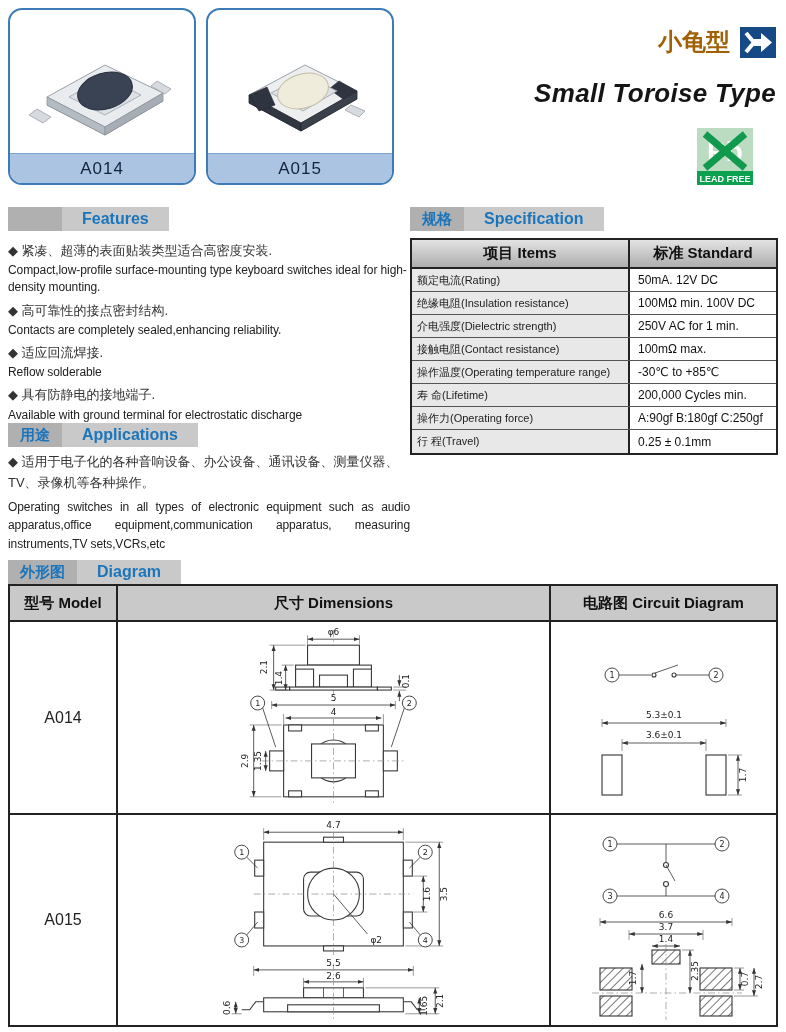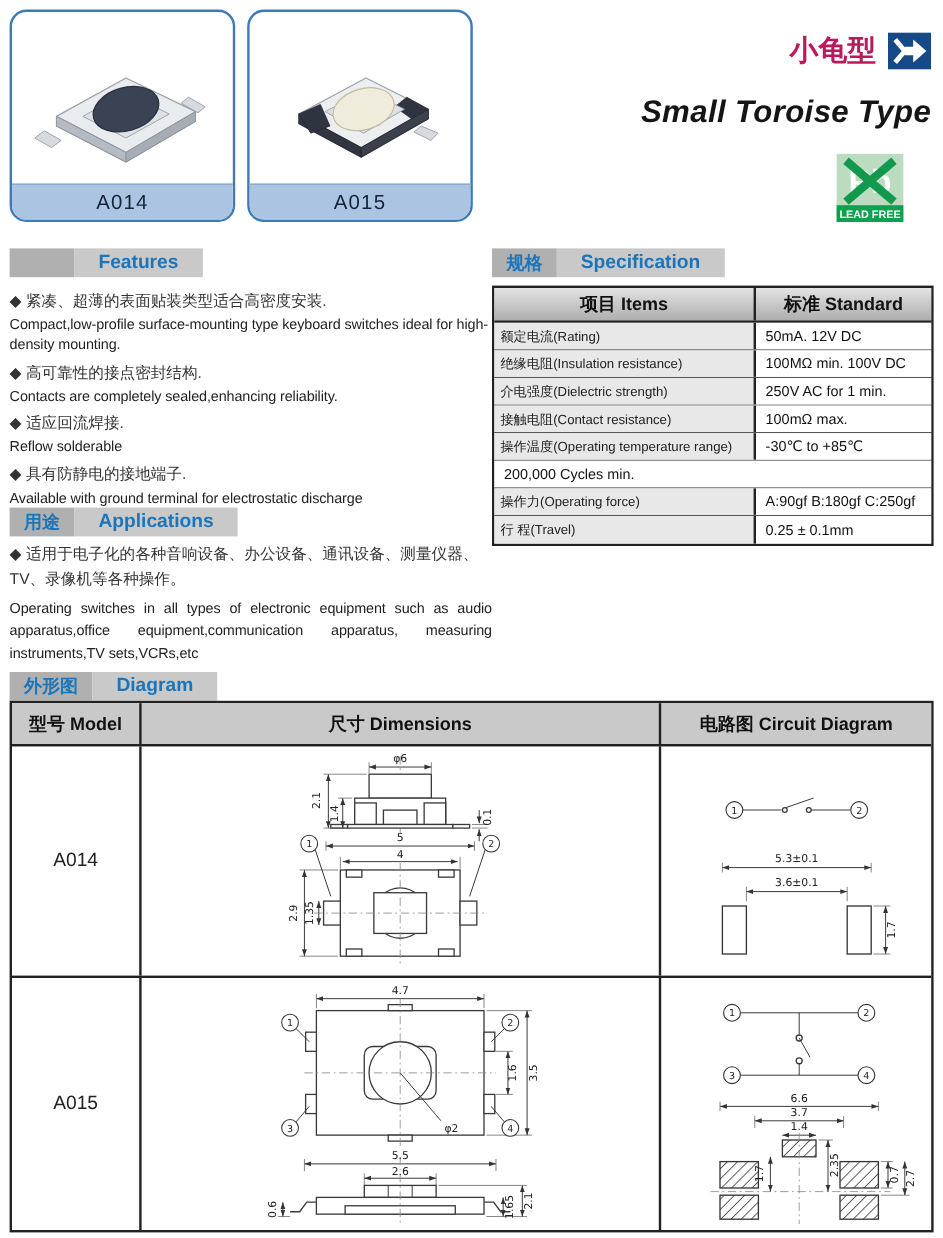--- a/index.html
+++ b/index.html
@@ -8,21 +8,21 @@
 
   
   .card{position:absolute;top:8px;width:188px;height:177px;border:2px solid #3c7ab8;border-radius:14px;background:#fff;overflow:hidden}
   .card.c1{left:8px}.card.c2{left:206px}
   .card .photo{position:absolute;left:2px;right:2px;top:2px;bottom:30px;display:flex;align-items:center;justify-content:center}
   .card .label{position:absolute;left:0;right:0;bottom:0;height:30px;background:#aac4e2;border-top:1px solid #7fa6cf;display:flex;align-items:center;justify-content:center;font-size:17px;color:#12233b;letter-spacing:1px}
 
   
   .titleblock{position:absolute;top:26px;right:10px;text-align:right}
   .t-row{display:flex;justify-content:flex-end;align-items:center;gap:10px}
-  .t-cn{font-size:24px;font-weight:bold;color:#be185d}
+  .t-cn{font-size:24px;font-weight:bold;color:#a16207}
   .t-en{margin-top:20px;font-size:26px;font-weight:bold;font-style:italic;color:#151515;letter-spacing:.3px}
 
   .leadfree{position:absolute;left:697px;top:128px;width:56px;height:57px}
 
   
   .sec-head{position:absolute;display:flex;height:24px}
   .sec-cn{background:#b0b0b0;color:#1b75bb;font-weight:bold;font-size:15px;display:flex;align-items:center;padding:0 12px;min-width:46px;justify-content:center}
   .sec-en{background:#c9c9c9;color:#1b75bb;font-weight:bold;font-size:16px;display:flex;align-items:center;padding:0 20px}
   .h-features{left:8px;top:207px}
   .h-spec{left:410px;top:207px}
@@ -190,20 +190,21 @@
   </div>
   <div class="srow">
     <div class="c1">接触电阻(Contact resistance)</div>
     <div class="c2">100mΩ max.</div>
   </div>
   <div class="srow">
     <div class="c1">操作温度(Operating temperature range)</div>
     <div class="c2">-30℃ to +85℃</div>
   </div>
   <div class="srow">
+    <div class="c1">寿 命(Lifetime)</div>
     <div class="c2">200,000 Cycles min.</div>
   </div>
   <div class="srow">
     <div class="c1">操作力(Operating force)</div>
     <div class="c2">A:90gf  B:180gf  C:250gf</div>
   </div>
   <div class="srow">
     <div class="c1">行 程(Travel)</div>
     <div class="c2">0.25 ± 0.1mm</div>
   </div>

